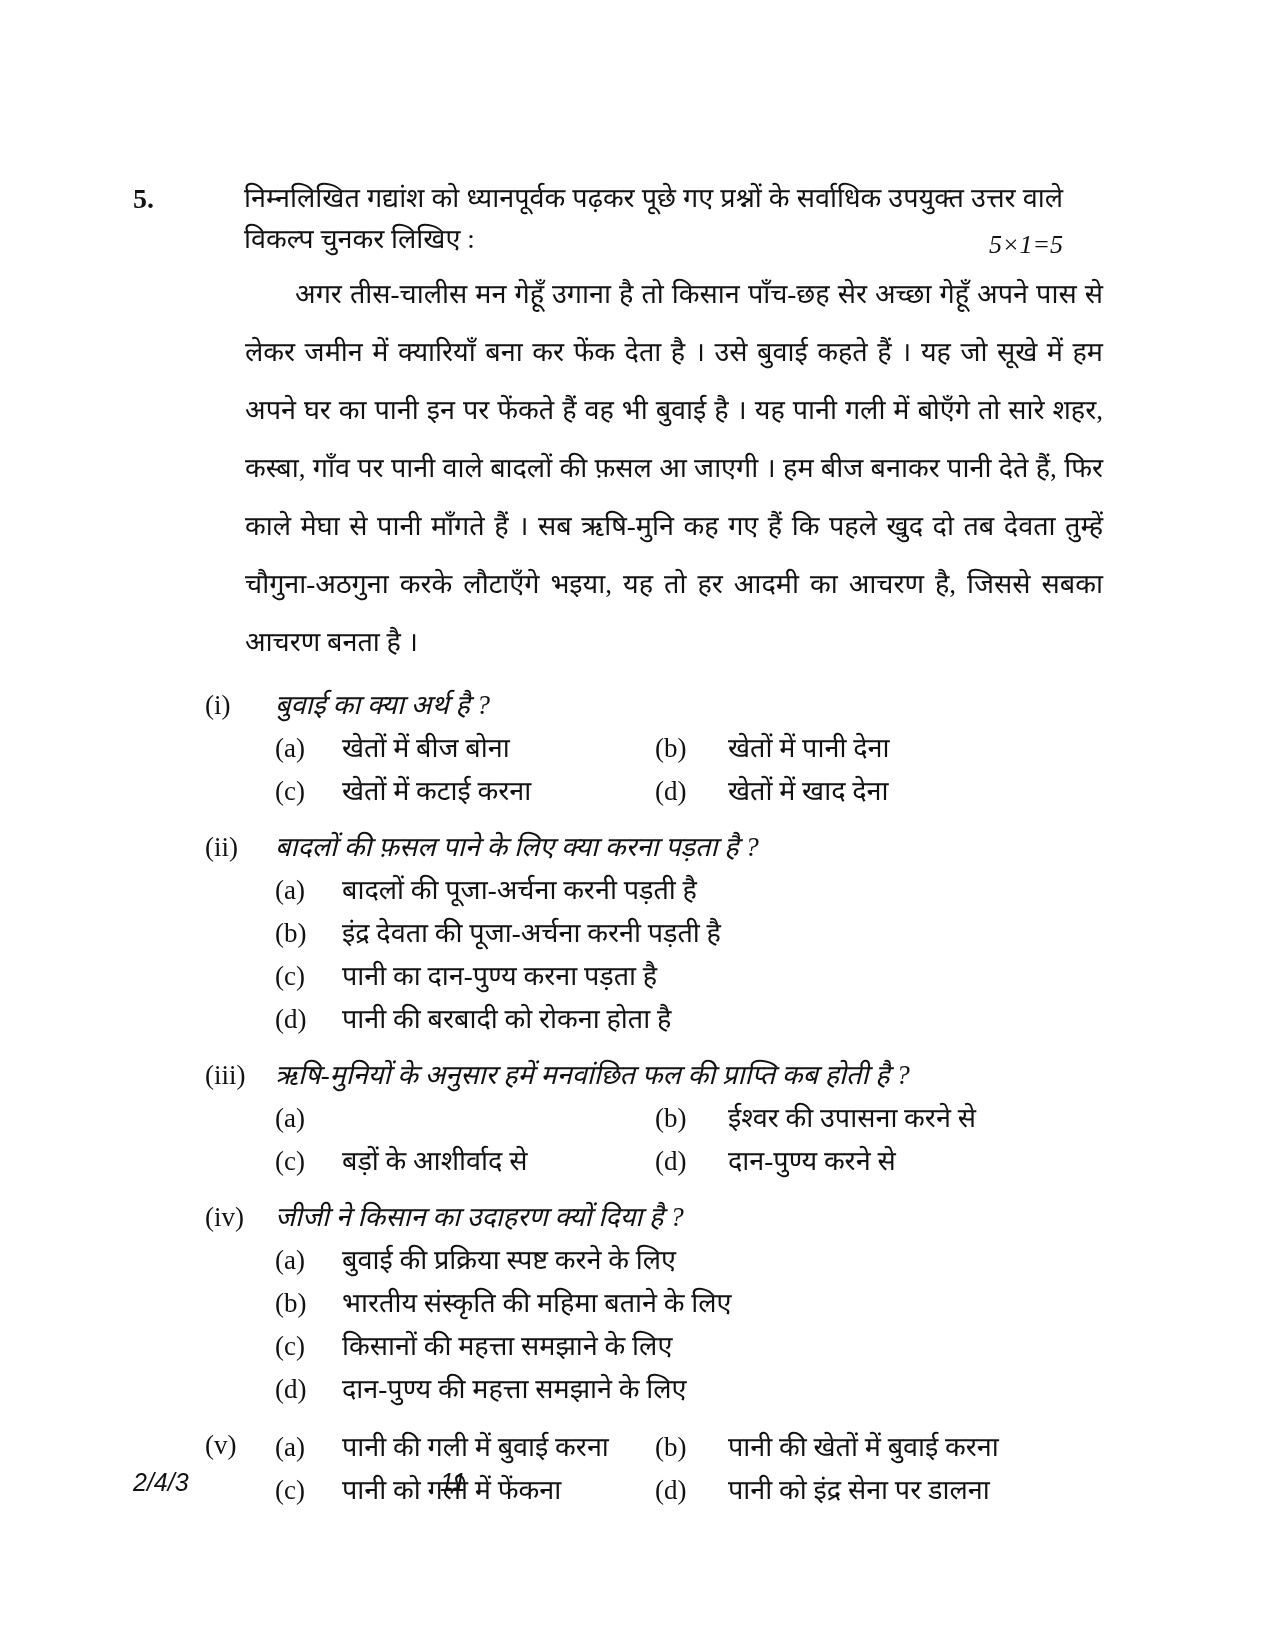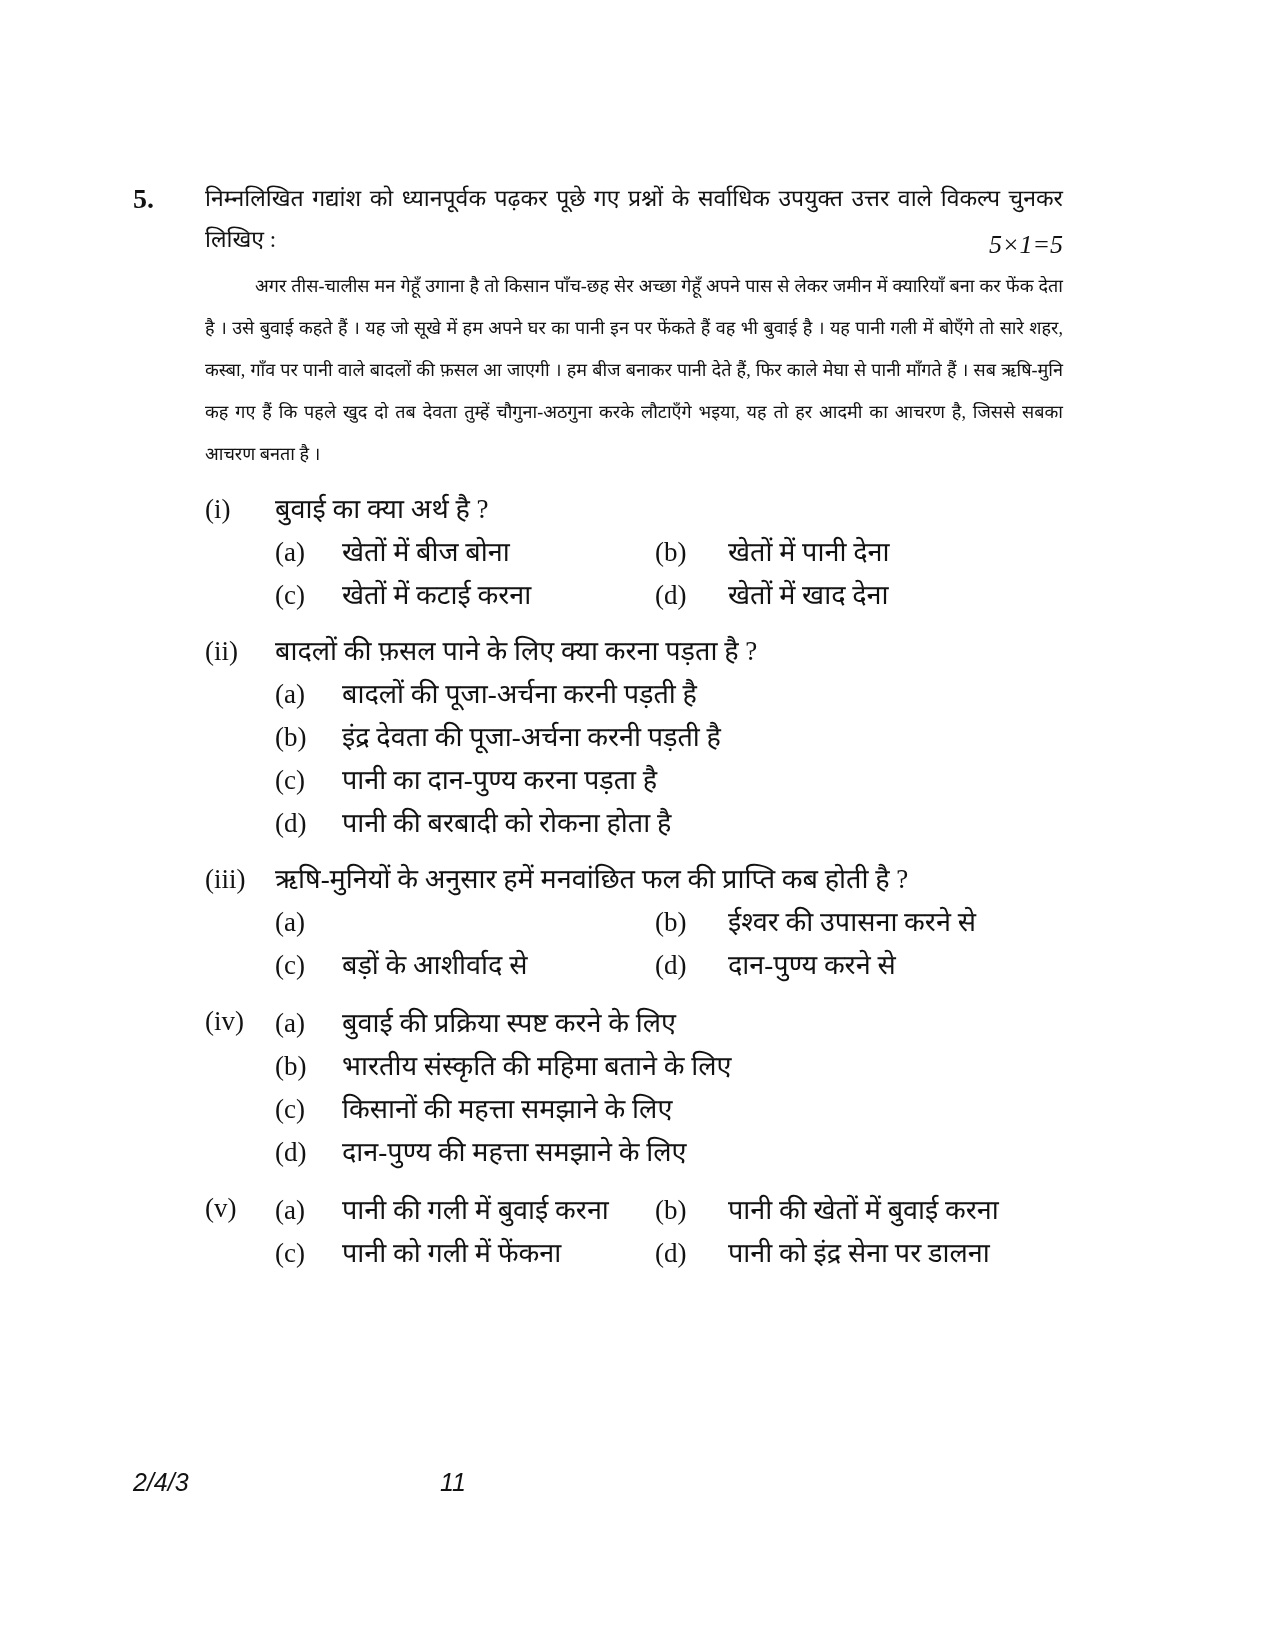--- a/index.html
+++ b/index.html
@@ -31,60 +31,62 @@
   }
   .q-num {
     width: 72px;
     flex: 0 0 72px;
     font-weight: bold;
     font-size: 28px;
     line-height: 41px;
   }
   .q-prompt {
     flex: 1;
-    font-size: 23px;
+    font-size: 27px;
     line-height: 41px;
     text-align: justify;
+    margin-left: 39px;
   }
   .marks {
     position: absolute;
     right: 0;
     top: 52px;
     font-style: italic;
     font-size: 26px;
     font-family: "Liberation Serif", serif;
     white-space: nowrap;
   }
   
   .passage {
-    margin-left: 72px;
+    margin-left: 112px;
     margin-top: 5px;
     width: 858px;
-    font-size: 18px;
-    line-height: 42px;
+    font-size: 27px;
+    line-height: 58px;
     text-align: justify;
     text-indent: 50px;
   }
   
   .sub {
     display: flex;
     margin-left: 72px;
     margin-top: 14px;
     font-size: 27px;
   }
   .sub-num {
     width: 70px;
     flex: 0 0 70px;
     line-height: 41px;
   }
   .sub-body {
     flex: 1;
   }
   .sub-title {
     line-height: 41px;
+    font-style: italic;
   }
   .opts {
     margin-top: 1px;
   }
   .opt-row {
     display: flex;
     line-height: 43px;
   }
   .opt {
     display: flex;
@@ -220,20 +222,21 @@
               <span>दान-पुण्य करने से</span>
             </div>
           </div>
         </div>
       </div>
     </div>
 
     <div class="sub">
       <div class="sub-num">(iv)</div>
       <div class="sub-body">
+        <div class="sub-title">जीजी ने किसान का उदाहरण क्यों दिया है ?</div>
         <div class="opts">
           <div class="opt-row">
             <div class="opt">
               <span class="opt-label">(a)</span>
               <span>बुवाई की प्रक्रिया स्पष्ट करने के लिए</span>
             </div>
           </div>
           <div class="opt-row">
             <div class="opt">
               <span class="opt-label">(b)</span>

